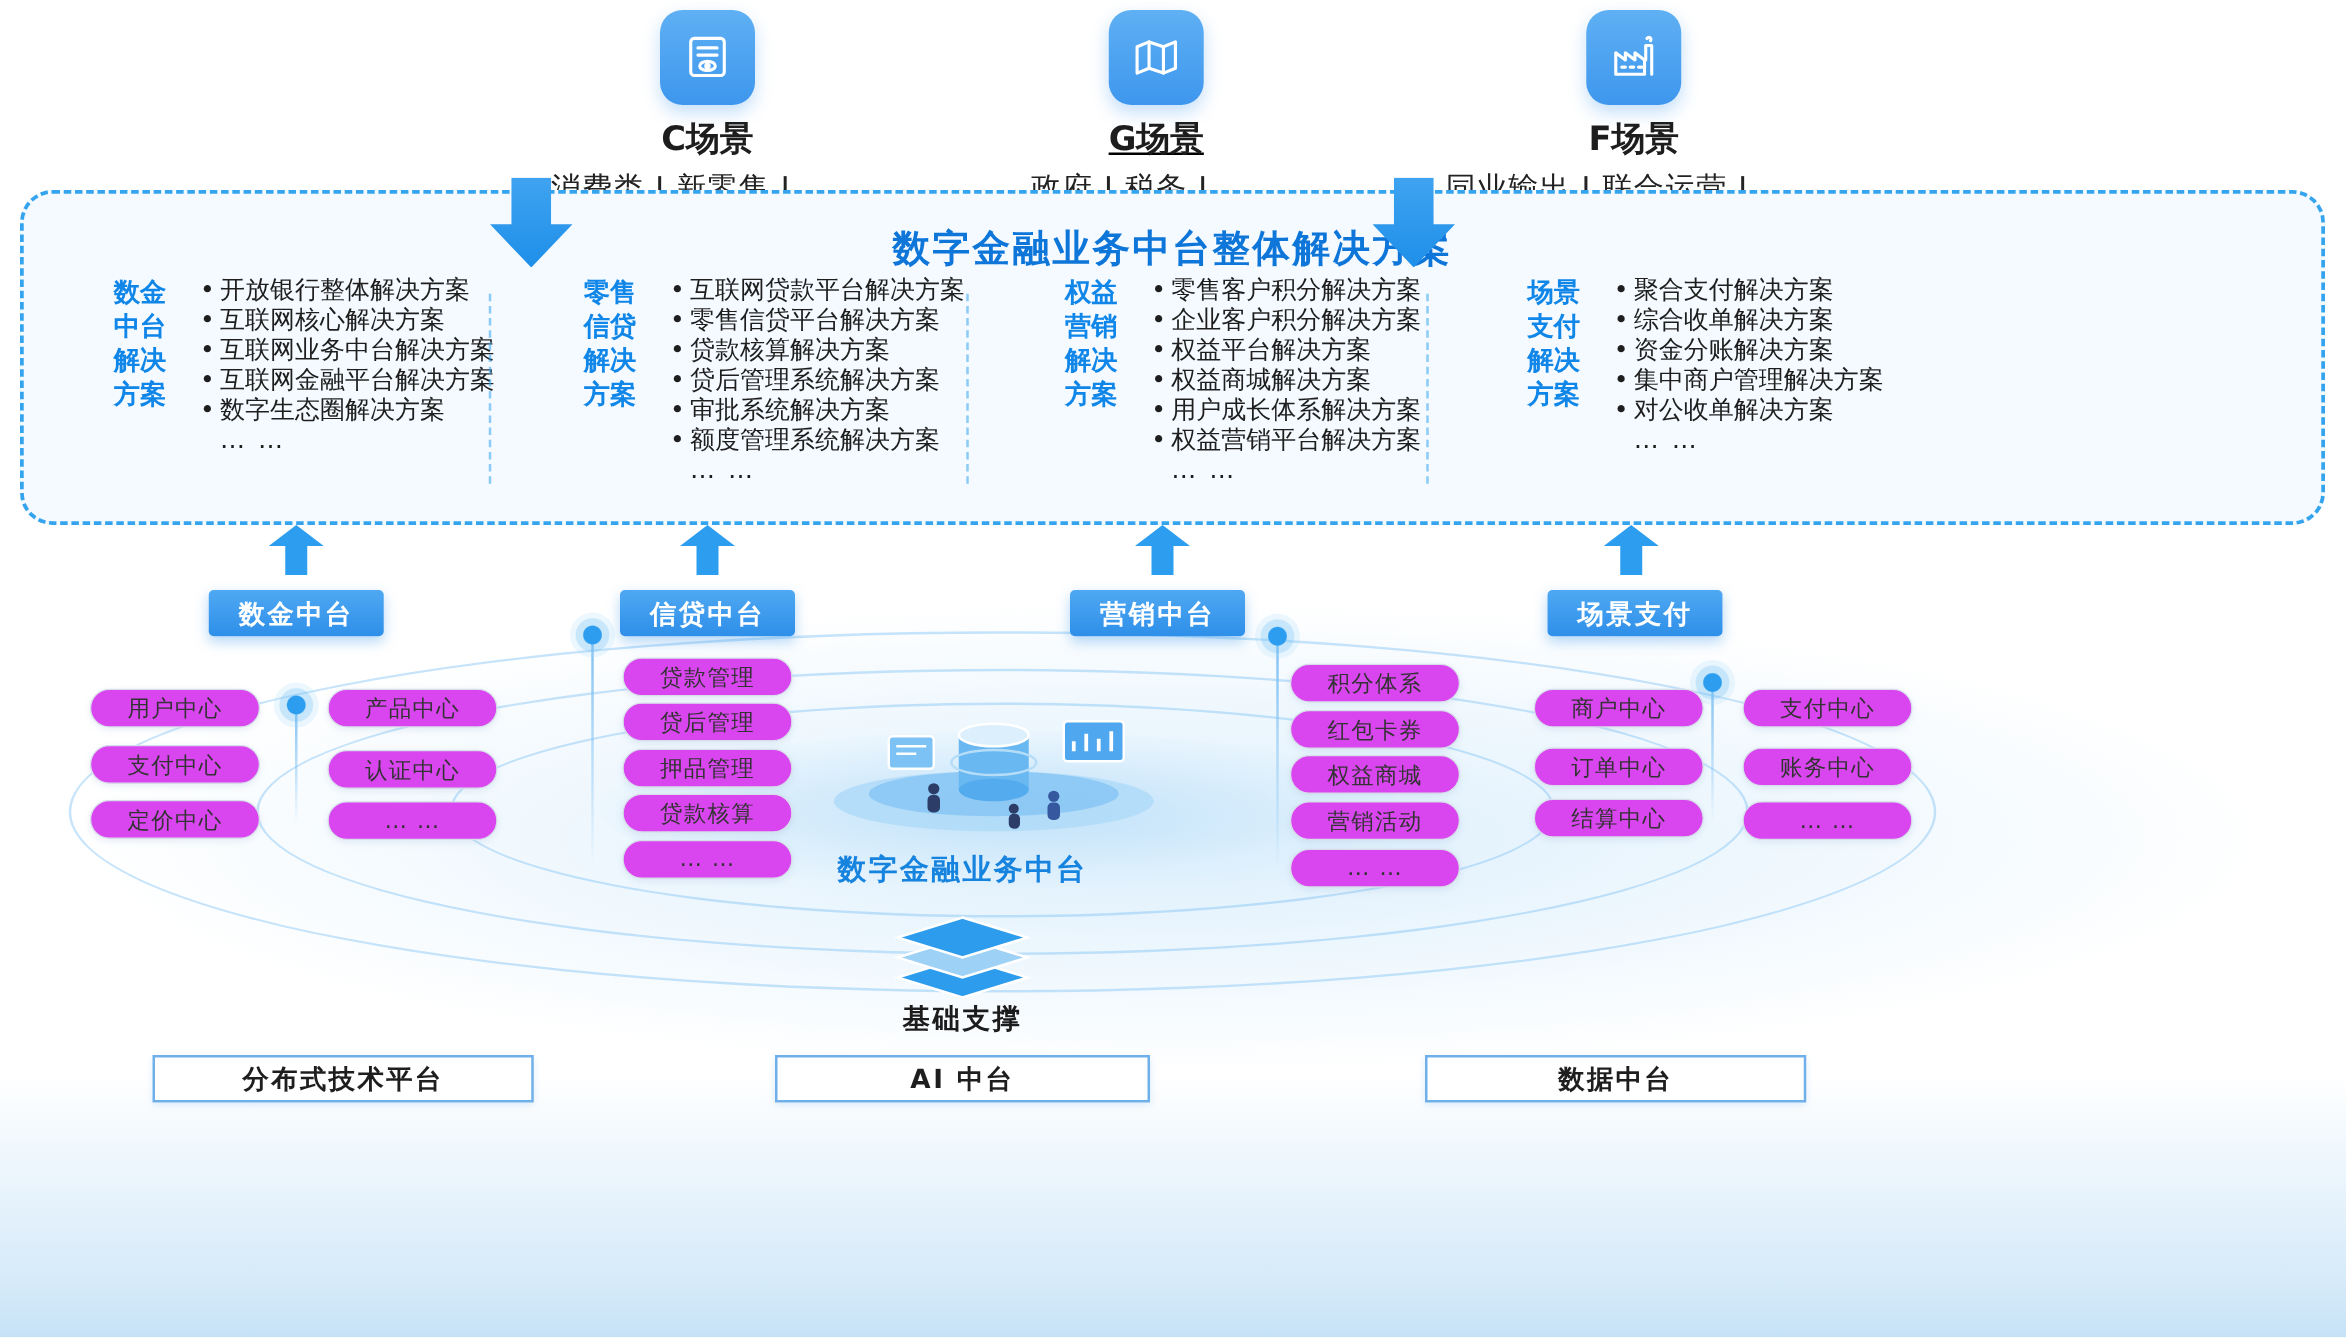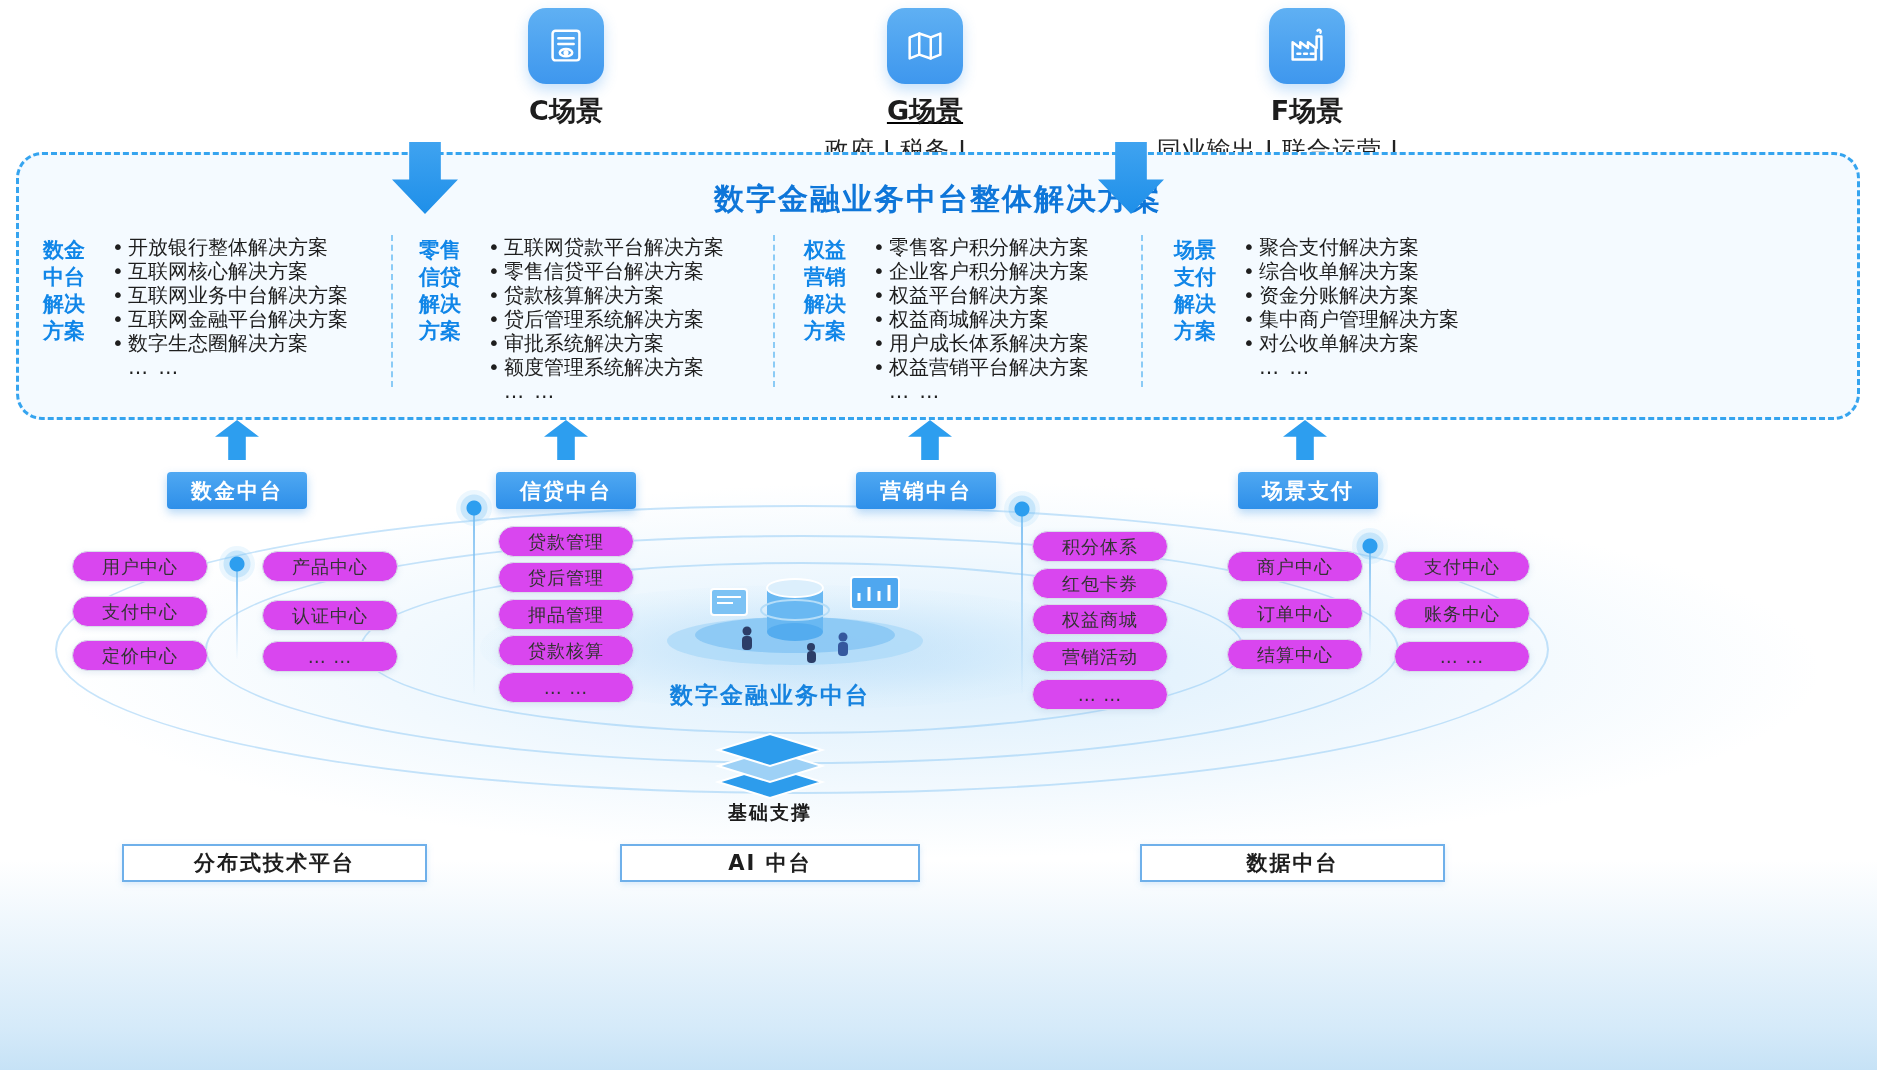--- a/index.html
+++ b/index.html
@@ -31,21 +31,21 @@
 
   
   .arrow-down { position:absolute; width:66px; height:72px;
     background:linear-gradient(180deg,#3FA3F0,#1E8FE9);
     clip-path:polygon(26% 0, 74% 0, 74% 52%, 100% 52%, 50% 100%, 0 52%, 26% 52%); }
 
   
   .panel { position:absolute; left:16px; top:152px; width:1844px; height:268px; box-sizing:border-box;
     border:3px dashed #35A4EF; border-radius:26px; background:#F4FAFF; }
   .panel-title { text-align:center; margin-top:24px; font-size:30px; font-weight:800; color:#0E76D9; letter-spacing:2px; }
-  .sol-group { position:absolute; top:80px; display:flex; }
+  .sol-group { position:absolute; top:64px; display:flex;margin-left:48px; }
   .sol-label { width:54px; font-size:21px; font-weight:800; color:#1086E8; line-height:27px;
     white-space:pre-line; margin-top:2px; }
   .sol-list { margin-left:12px; }
   .sol-item { font-size:20px; color:#1e1e1e; line-height:24px; position:relative; padding-left:19px; }
   .sol-item::before { content:"•"; position:absolute; left:3px; top:0; color:#1e1e1e; }
   .sol-more { font-size:20px; color:#1e1e1e; line-height:24px; padding-left:19px; letter-spacing:2px; }
   .sep { position:absolute; top:80px; height:152px; border-left:2px dashed rgba(53,164,239,.55); }
 
   
   .arrow-up { position:absolute; width:44px; height:40px; background:#2D9EEF;
@@ -69,21 +69,21 @@
     display:flex; align-items:center; justify-content:center;
     font-size:18px; color:#333; box-shadow:0 2px 6px rgba(130,160,200,.18); letter-spacing:1px; }
 
   .illustration { position:absolute; left:655px; top:533px; }
 
   .mid-title { position:absolute; left:660px; top:680px; width:220px; text-align:center;
     font-size:23px; font-weight:700; color:#1683DF; letter-spacing:2px; }
 
   .stack-icon { position:absolute; left:710px; top:726px; }
   .foundation-label { position:absolute; left:660px; top:800px; width:220px; text-align:center;
-    font-size:19px; font-weight:800; color:#1c1c1c; letter-spacing:2px; }
+    font-size:22px; font-weight:800; color:#1c1c1c; letter-spacing:2px; }
 
   .bottom-box { position:absolute; top:844px; height:38px; box-sizing:border-box;
     background:#fff; border:2px solid #6FB0EA;
     display:flex; align-items:center; justify-content:center;
     font-size:21px; font-weight:600; color:#1e1e1e; letter-spacing:2px;
     box-shadow:0 2px 6px rgba(111,176,234,.25); }
 </style>
 </head>
 <body>
 
@@ -100,20 +100,21 @@
   <div class="scenario" style="left:386px;">
     <div class="scn-icon">
       <svg width="46" height="46" viewBox="0 0 48 48" fill="none" stroke="#fff" stroke-width="2.6" stroke-linecap="round" stroke-linejoin="round">
         <rect x="10" y="8" width="28" height="31" rx="3"></rect>
         <path d="M16 16 h16 M16 22 h16"></path>
         <ellipse cx="24" cy="31" rx="6.5" ry="3.8"></ellipse>
         <circle cx="24" cy="31" r="1.4" fill="#fff"></circle>
       </svg>
     </div>
     <div class="scn-title">C场景</div>
+    <div class="scn-sub">消费类 I 新零售 I ……</div>
   </div>
 
   <div class="scenario" style="left:745px;text-decoration:underline;">
     <div class="scn-icon">
       <svg width="46" height="46" viewBox="0 0 48 48" fill="none" stroke="#fff" stroke-width="2.6" stroke-linecap="round" stroke-linejoin="round">
         <path d="M8 15 l10 -4 l12 4 l10 -4 v22 l-10 4 l-12 -4 l-10 4 z"></path>
         <path d="M18 11 v22 M30 15 v22"></path>
       </svg>
     </div>
     <div class="scn-title">G场景</div>

